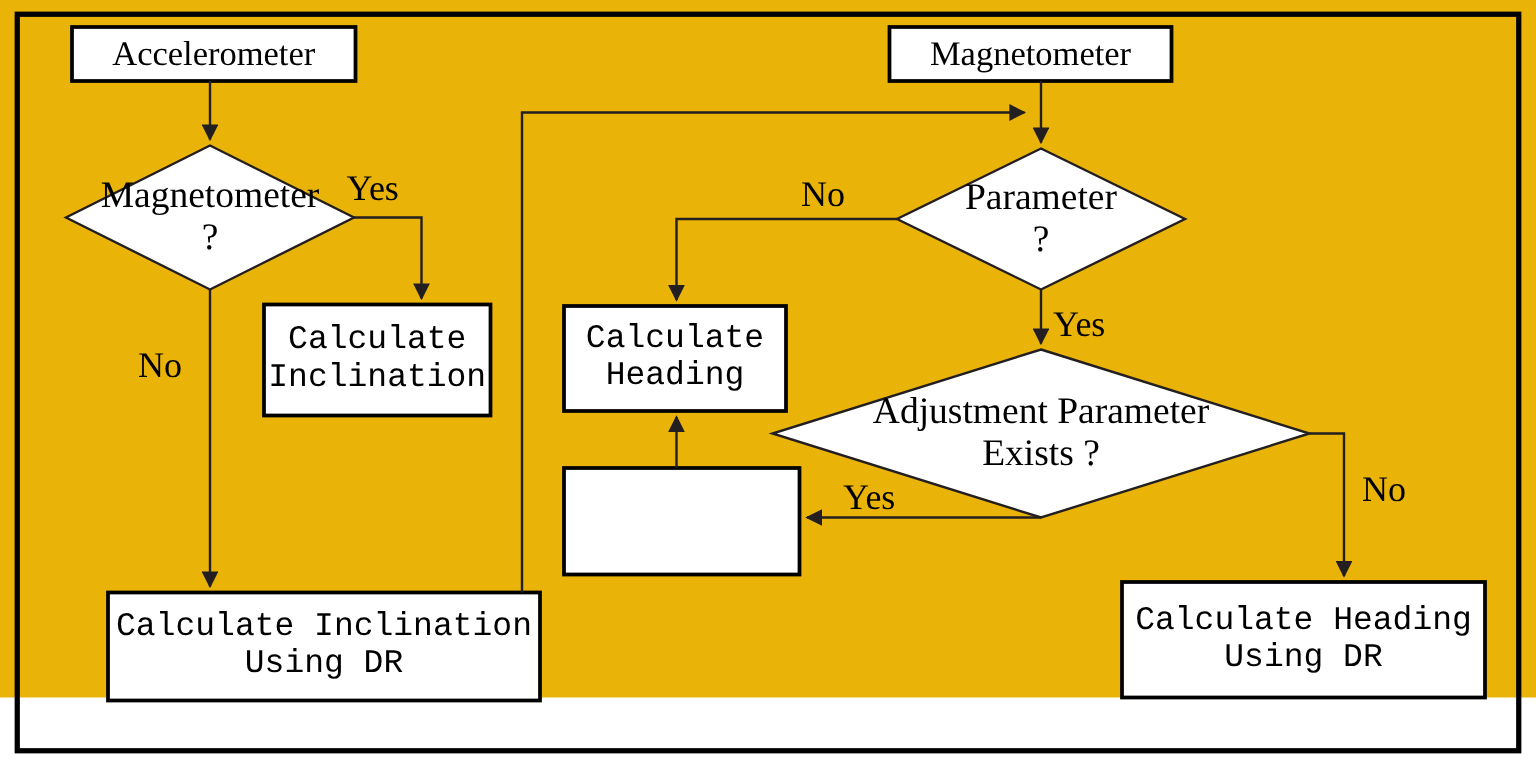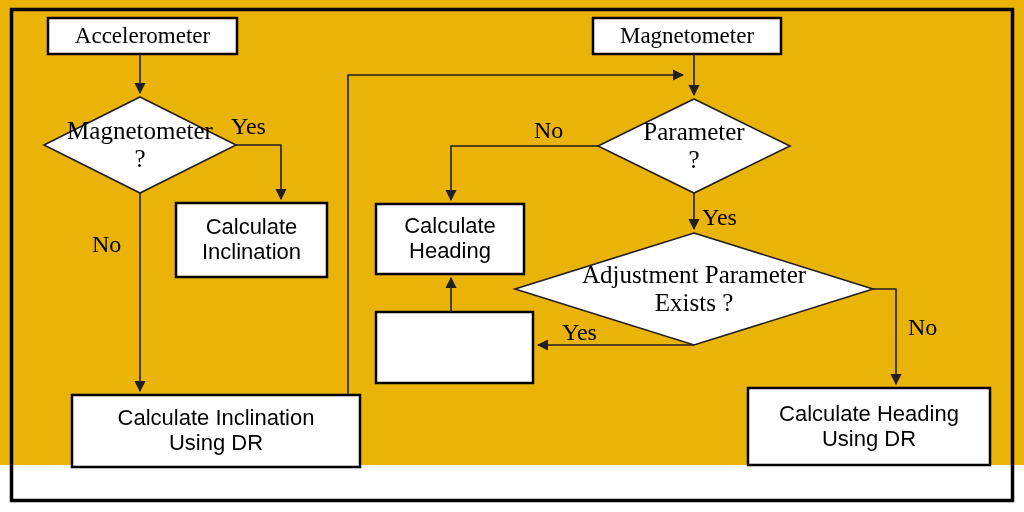--- a/index.html
+++ b/index.html
@@ -34,21 +34,21 @@
     text-align: center;
     line-height: 1.12;
     color: #000000;
     pointer-events: none;
     white-space: pre-line;
   }
   .serif {
     font-family: "Liberation Serif", serif;
   }
   .sans {
-    font-family: Liberation Sans, sans-serif;
+    font-family: Liberation Mono, monospace;
   }
   .edge-label {
     position: absolute;
     color: #000000;
     font-family: "Liberation Serif", serif;
     font-size: 24px;
     line-height: 1;
     white-space: nowrap;
     pointer-events: none;
   }

